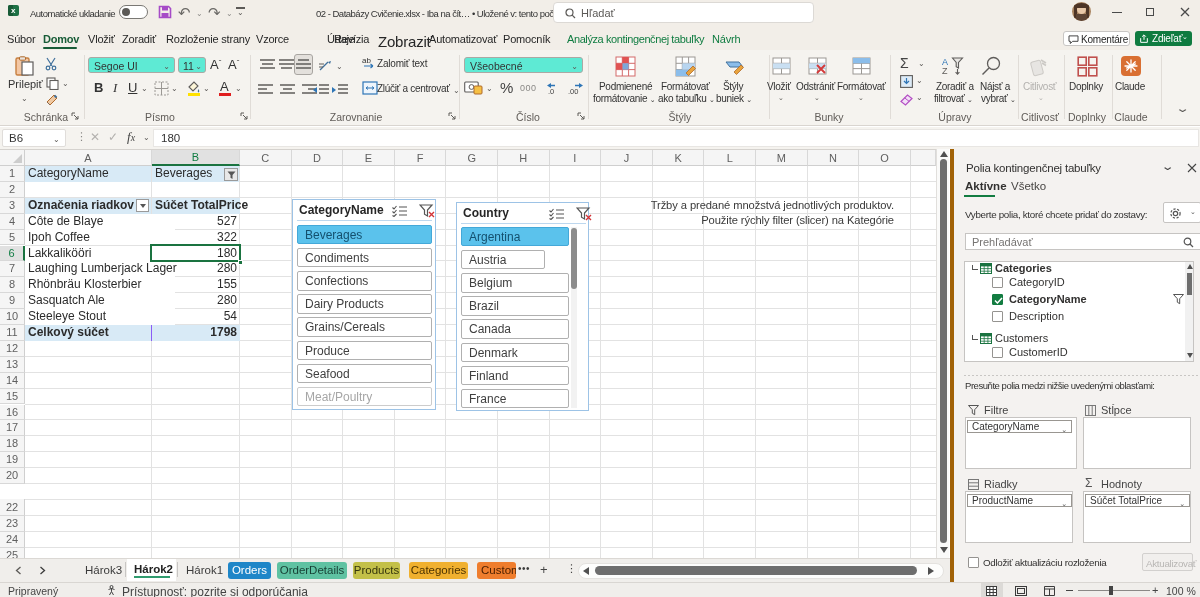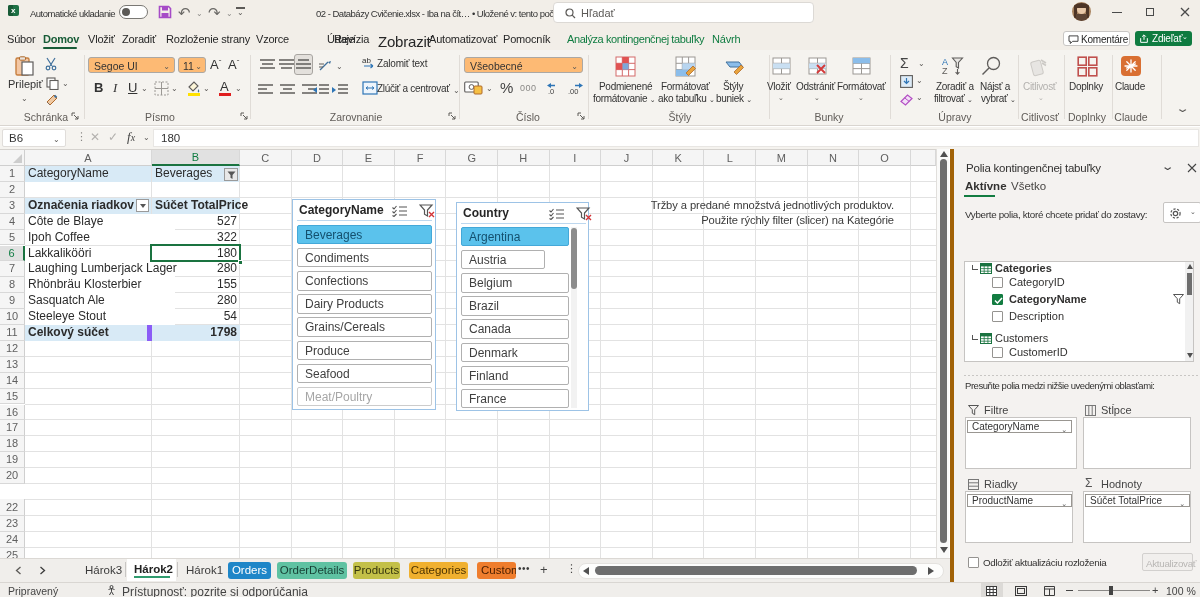--- a/index.html
+++ b/index.html
@@ -8,21 +8,21 @@
 .ab{position:absolute;box-sizing:border-box;}
 .tx{position:absolute;white-space:nowrap;box-sizing:border-box;}
 
 #titlebar{left:0;top:0;width:1200px;height:28px;background:#f2eee8;}
 #menubar{left:0;top:28px;width:1200px;height:22px;background:#f2eee8;}
 #ribbon{left:0;top:50px;width:1200px;height:76px;background:#f5f3ef;border-bottom:1px solid #d9d5d0;}
 #fbar{left:0;top:127px;width:1200px;height:22px;background:#f5f3ef;}
 .grpsep{position:absolute;top:5px;width:1px;height:64px;background:#e0dcd7;}
 .grplabel{position:absolute;top:61px;font-size:10.5px;color:#605c58;text-align:center;}
 .launch{position:absolute;top:62px;width:9px;height:9px;}
-.combo{position:absolute;background:#fdba74;border:1px solid #aba8a4;border-radius:3px;font-size:10.5px;color:#333;}
+.combo{position:absolute;background:#5eead4;border:1px solid #aba8a4;border-radius:3px;font-size:10.5px;color:#333;}
 .cv{position:absolute;color:#5c5a57;font-size:8px;}
 
 #sheet{left:0;top:149px;width:936px;height:409px;background:#fff;overflow:hidden;}
 .colhdr{position:absolute;top:1px;height:16px;font-size:11px;color:#5f5f5f;text-align:center;line-height:16px;background:#f5f5f5;border-right:1px solid #d8d8d8;border-bottom:1px solid #cfcfcf;}
 .rowhdr{position:absolute;left:0;width:25px;font-size:11px;color:#5f5f5f;text-align:center;background:#f5f5f5;border-right:1px solid #cfcfcf;border-bottom:1px solid #d8d8d8;}
 .cell{position:absolute;font-size:12px;color:#2b2b2b;line-height:15px;padding:0 3px;overflow:visible;white-space:nowrap;}
 .num{text-align:right;}
 .blue{background:#d8eaf6;}
 .bold{font-weight:bold;}
 
@@ -448,21 +448,21 @@
     <div class="cell" style="left:25px;top:96.5px;width:150px;height:15.9px;background:#fff;">Lakkalikööri</div>
     <div class="cell num" style="left:152px;top:96.5px;width:88px;height:15.9px;">180</div>
     <div class="cell" style="left:25px;top:112.4px;width:150px;height:15.9px;background:#fff;">Laughing Lumberjack Lager</div>
     <div class="cell num" style="left:152px;top:112.4px;width:88px;height:15.9px;">280</div>
     <div class="cell" style="left:25px;top:128.3px;width:150px;height:15.9px;background:#fff;">Rhönbräu Klosterbier</div>
     <div class="cell num" style="left:152px;top:128.3px;width:88px;height:15.9px;">155</div>
     <div class="cell" style="left:25px;top:144.2px;width:150px;height:15.9px;background:#fff;">Sasquatch Ale</div>
     <div class="cell num" style="left:152px;top:144.2px;width:88px;height:15.9px;">280</div>
     <div class="cell" style="left:25px;top:160.1px;width:150px;height:15.9px;background:#fff;">Steeleye Stout</div>
     <div class="cell num" style="left:152px;top:160.1px;width:88px;height:15.9px;">54</div>
-    <div class="cell blue bold" style="left:25px;top:176.0px;width:127px;height:15.9px;border-right:5px solid #8b5cf6;">Celkový súčet</div>
+    <div class="cell blue bold" style="left:25px;top:176.0px;width:127px;height:15.9px;border-right:1px solid #8b5cf6;">Celkový súčet</div>
     <div class="cell num blue bold" style="left:152px;top:176.0px;width:88px;height:15.9px;">1798</div>
     <div class="ab" style="left:150px;top:95.0px;width:91px;height:18px;border:2px solid #1a7340;"></div>
     <div class="ab" style="left:238px;top:110.5px;width:5px;height:5px;background:#1a7340;border:1px solid #fff;"></div>
     <div class="tx" style="left:600px;top:65px;width:294px;text-align:right;font-size:11.2px;letter-spacing:-0.1px;color:#3a3a3a;">Použite rýchly filter (slicer) na Kategórie</div>
     <div class="tx" style="left:600px;top:49.5px;width:294px;text-align:right;font-size:11.2px;letter-spacing:-0.1px;color:#3a3a3a;">Tržby a predané množstvá jednotlivých produktov.</div>
     <div class="slicer" style="left:292px;top:50px;width:144px;height:211px;">
     <div class="slhead">CategoryName</div>
     <svg class="ab" style="left:99px;top:5px;" width="15" height="12" viewBox="0 0 15 12">
           <path d="M0.5 2.5 l1.5 1.5 2.5-3 M0.5 6.5 l1.5 1.5 2.5-3 M0.5 10.5 l1.5 1 2.5-2.5" fill="none" stroke="#555" stroke-width="1.1"></path>
           <path d="M7 2 h8 M7 6 h8 M7 10 h8" stroke="#555" stroke-width="1.2"></path>
@@ -518,20 +518,27 @@
     <div class="tx" style="left:11px;top:31px;font-size:11.5px;color:#323130;font-weight:bold;">Aktívne</div>
     <div class="tx" style="left:57px;top:31px;font-size:11.5px;color:#484644;">Všetko</div>
     <div class="ab" style="left:10px;top:46px;width:31px;height:2.2px;background:#127c41;"></div>
     <div class="tx" style="left:11px;top:60px;font-size:9.8px;letter-spacing:-0.3px;color:#323130;">Vyberte polia, ktoré chcete pridať do zostavy:</div>
     <div class="ab" style="left:209px;top:53px;width:38px;height:21px;background:#fff;border:1px solid #c6c4c2;border-radius:2px;">
         <svg class="ab" style="left:5px;top:4px;" width="13" height="13" viewBox="0 0 13 13">
           <circle cx="6.5" cy="6.5" r="2.2" fill="none" stroke="#555" stroke-width="1.2"></circle>
           <circle cx="6.5" cy="6.5" r="4.6" fill="none" stroke="#555" stroke-width="1.2" stroke-dasharray="2.2 1.6"></circle>
         </svg>
         <div class="tx" style="left:26px;top:5px;font-size:7px;color:#555;">⌄</div>
+      </div>
+    <div class="pbox" style="left:11px;top:84px;width:236px;height:17px;">
+        <div class="tx" style="left:6px;top:2px;font-size:11px;color:#767472;">Prehľadávať</div>
+        <svg class="ab" style="right:6px;top:3px;" width="11" height="11" viewBox="0 0 11 11">
+          <circle cx="4.5" cy="4.5" r="3.3" fill="none" stroke="#555" stroke-width="1.2"></circle>
+          <path d="M7 7 L10 10" stroke="#555" stroke-width="1.2"></path>
+        </svg>
       </div>
     <div class="pbox" style="left:10px;top:112px;width:230px;height:101px;"></div>
     <div class="ab" style="left:18px;top:116px;width:6px;height:5px;border-left:1.2px solid #555;border-bottom:1.2px solid #555;"></div>
     <svg class="ab" style="left:26px;top:114px;" width="12" height="11" viewBox="0 0 12 11">
         <rect x="0.5" y="0.5" width="11" height="10" fill="#fff" stroke="#1a7340" stroke-width="1"></rect>
         <path d="M0.5 3 h11 M0.5 5.6 h11 M0.5 8.2 h11 M4.2 3 v7.5 M7.9 3 v7.5" stroke="#1a7340" stroke-width="0.8"></path>
         <rect x="0.5" y="0.5" width="11" height="2.5" fill="#1a7340"></rect>
       </svg>
     <div class="tx" style="left:41px;top:113px;font-size:11px;font-weight:bold;color:#323130;">Categories</div>
     <div class="ab" style="left:38px;top:128px;width:11px;height:11px;background:#fff;border:1px solid #959390;border-radius:1px;"></div>

